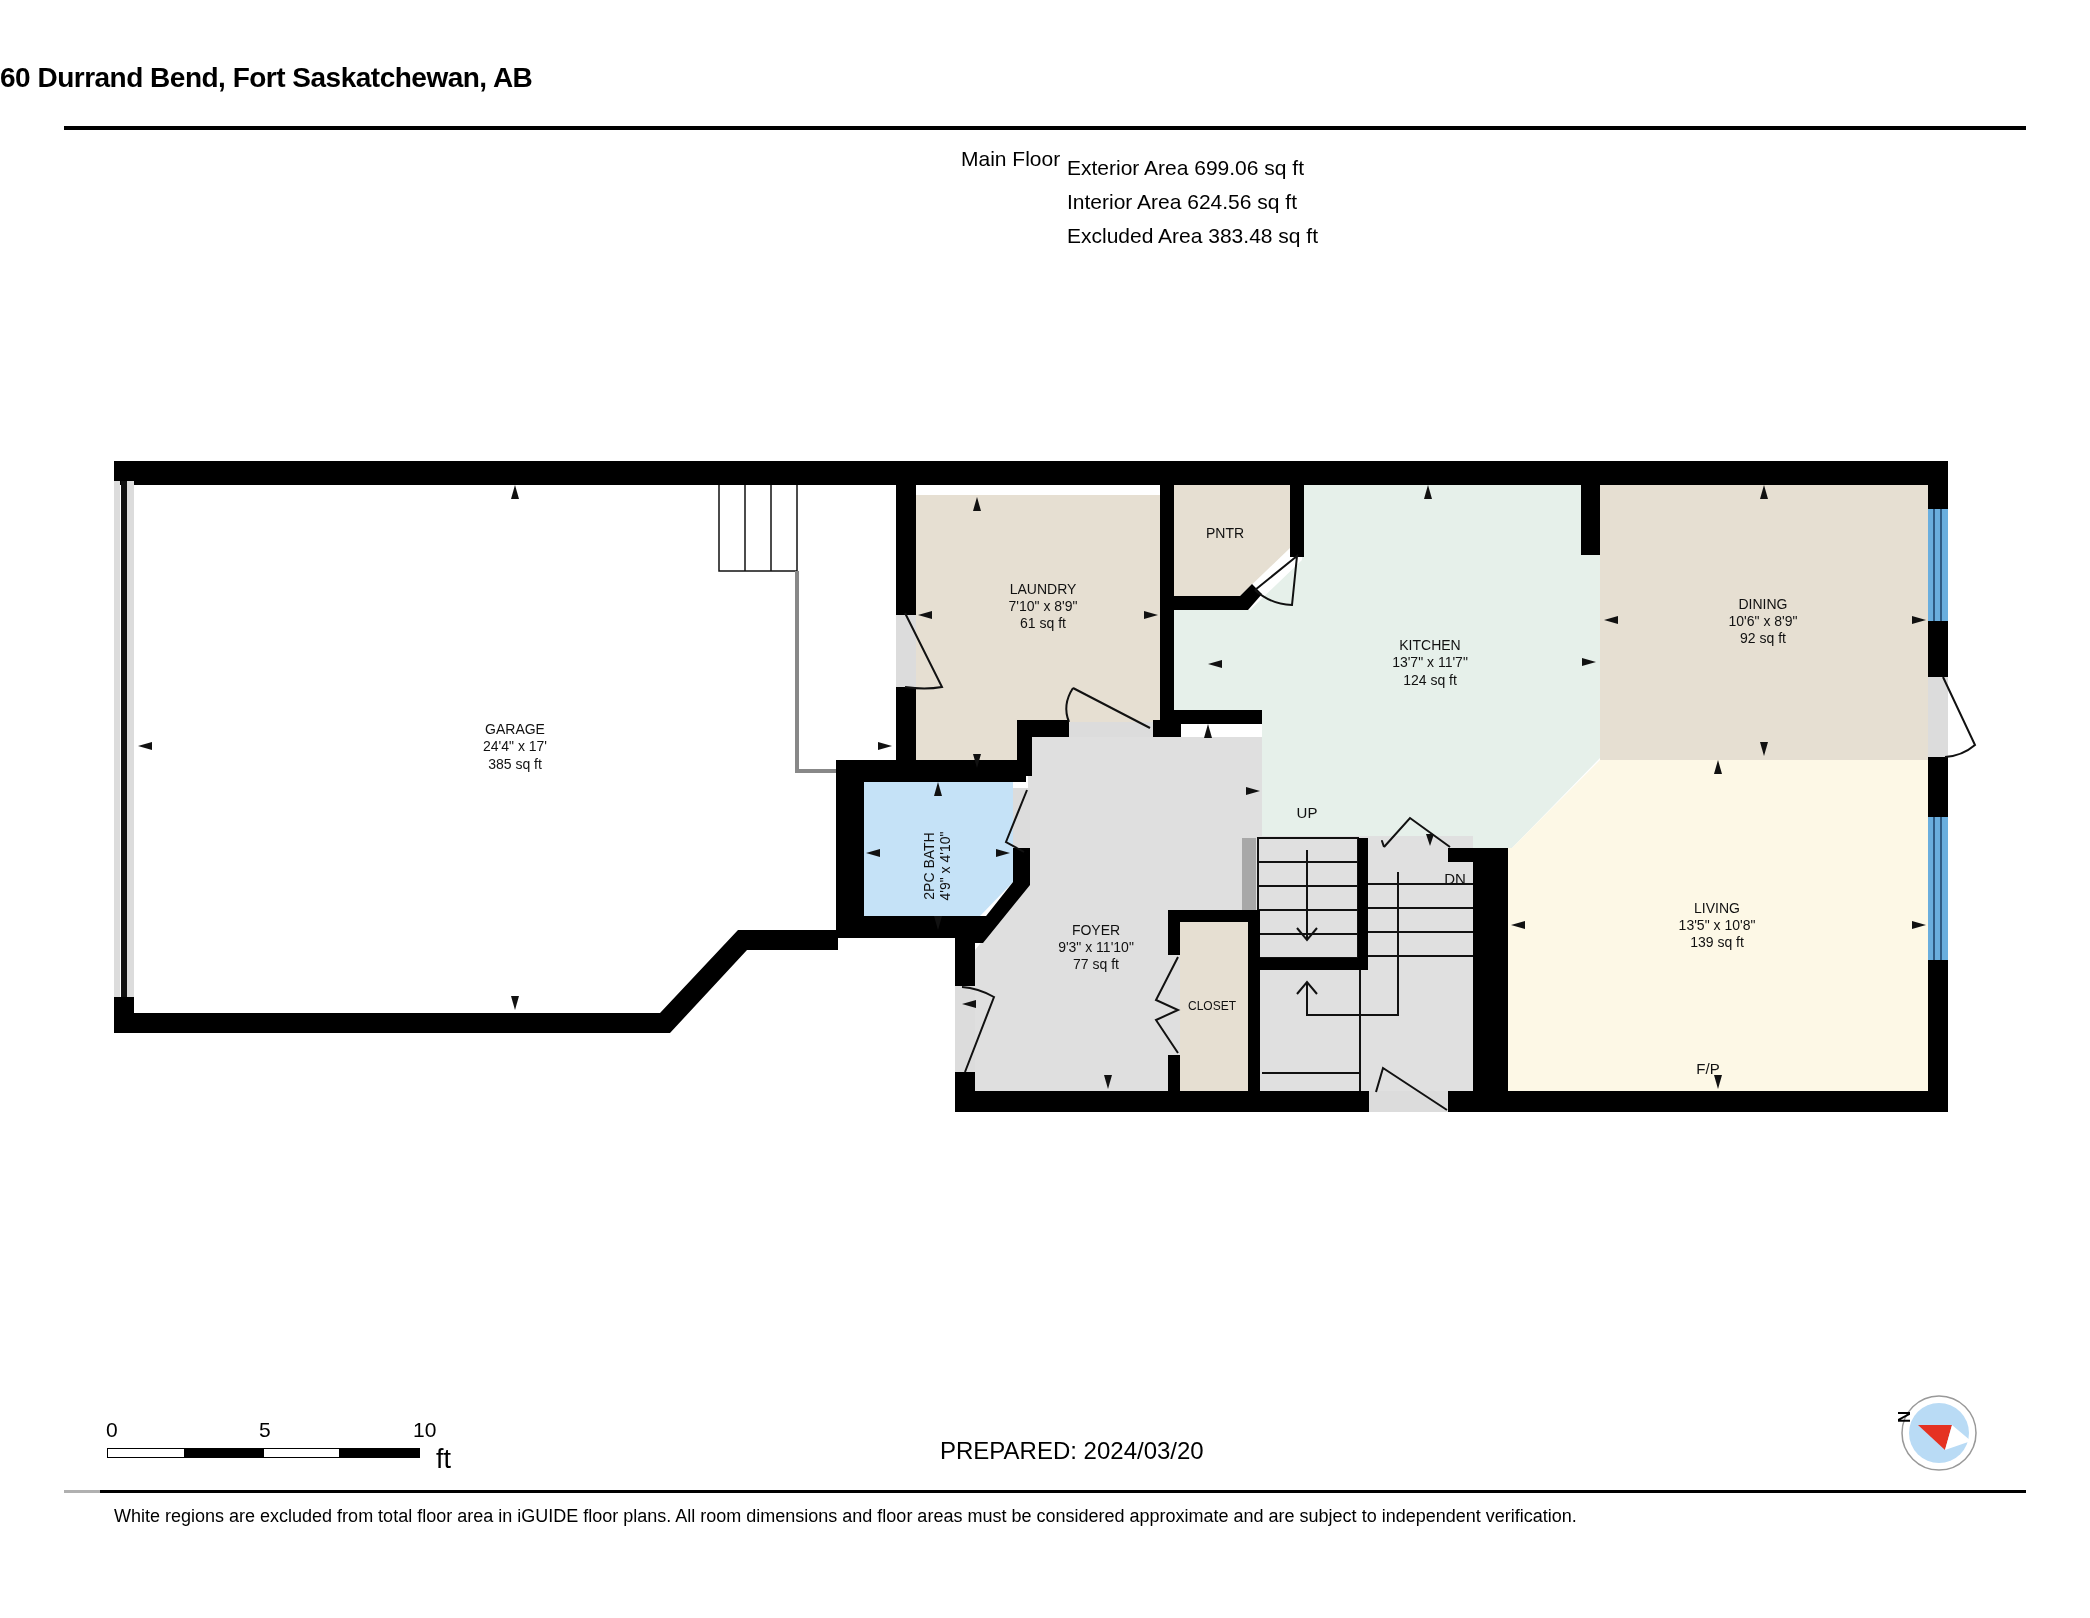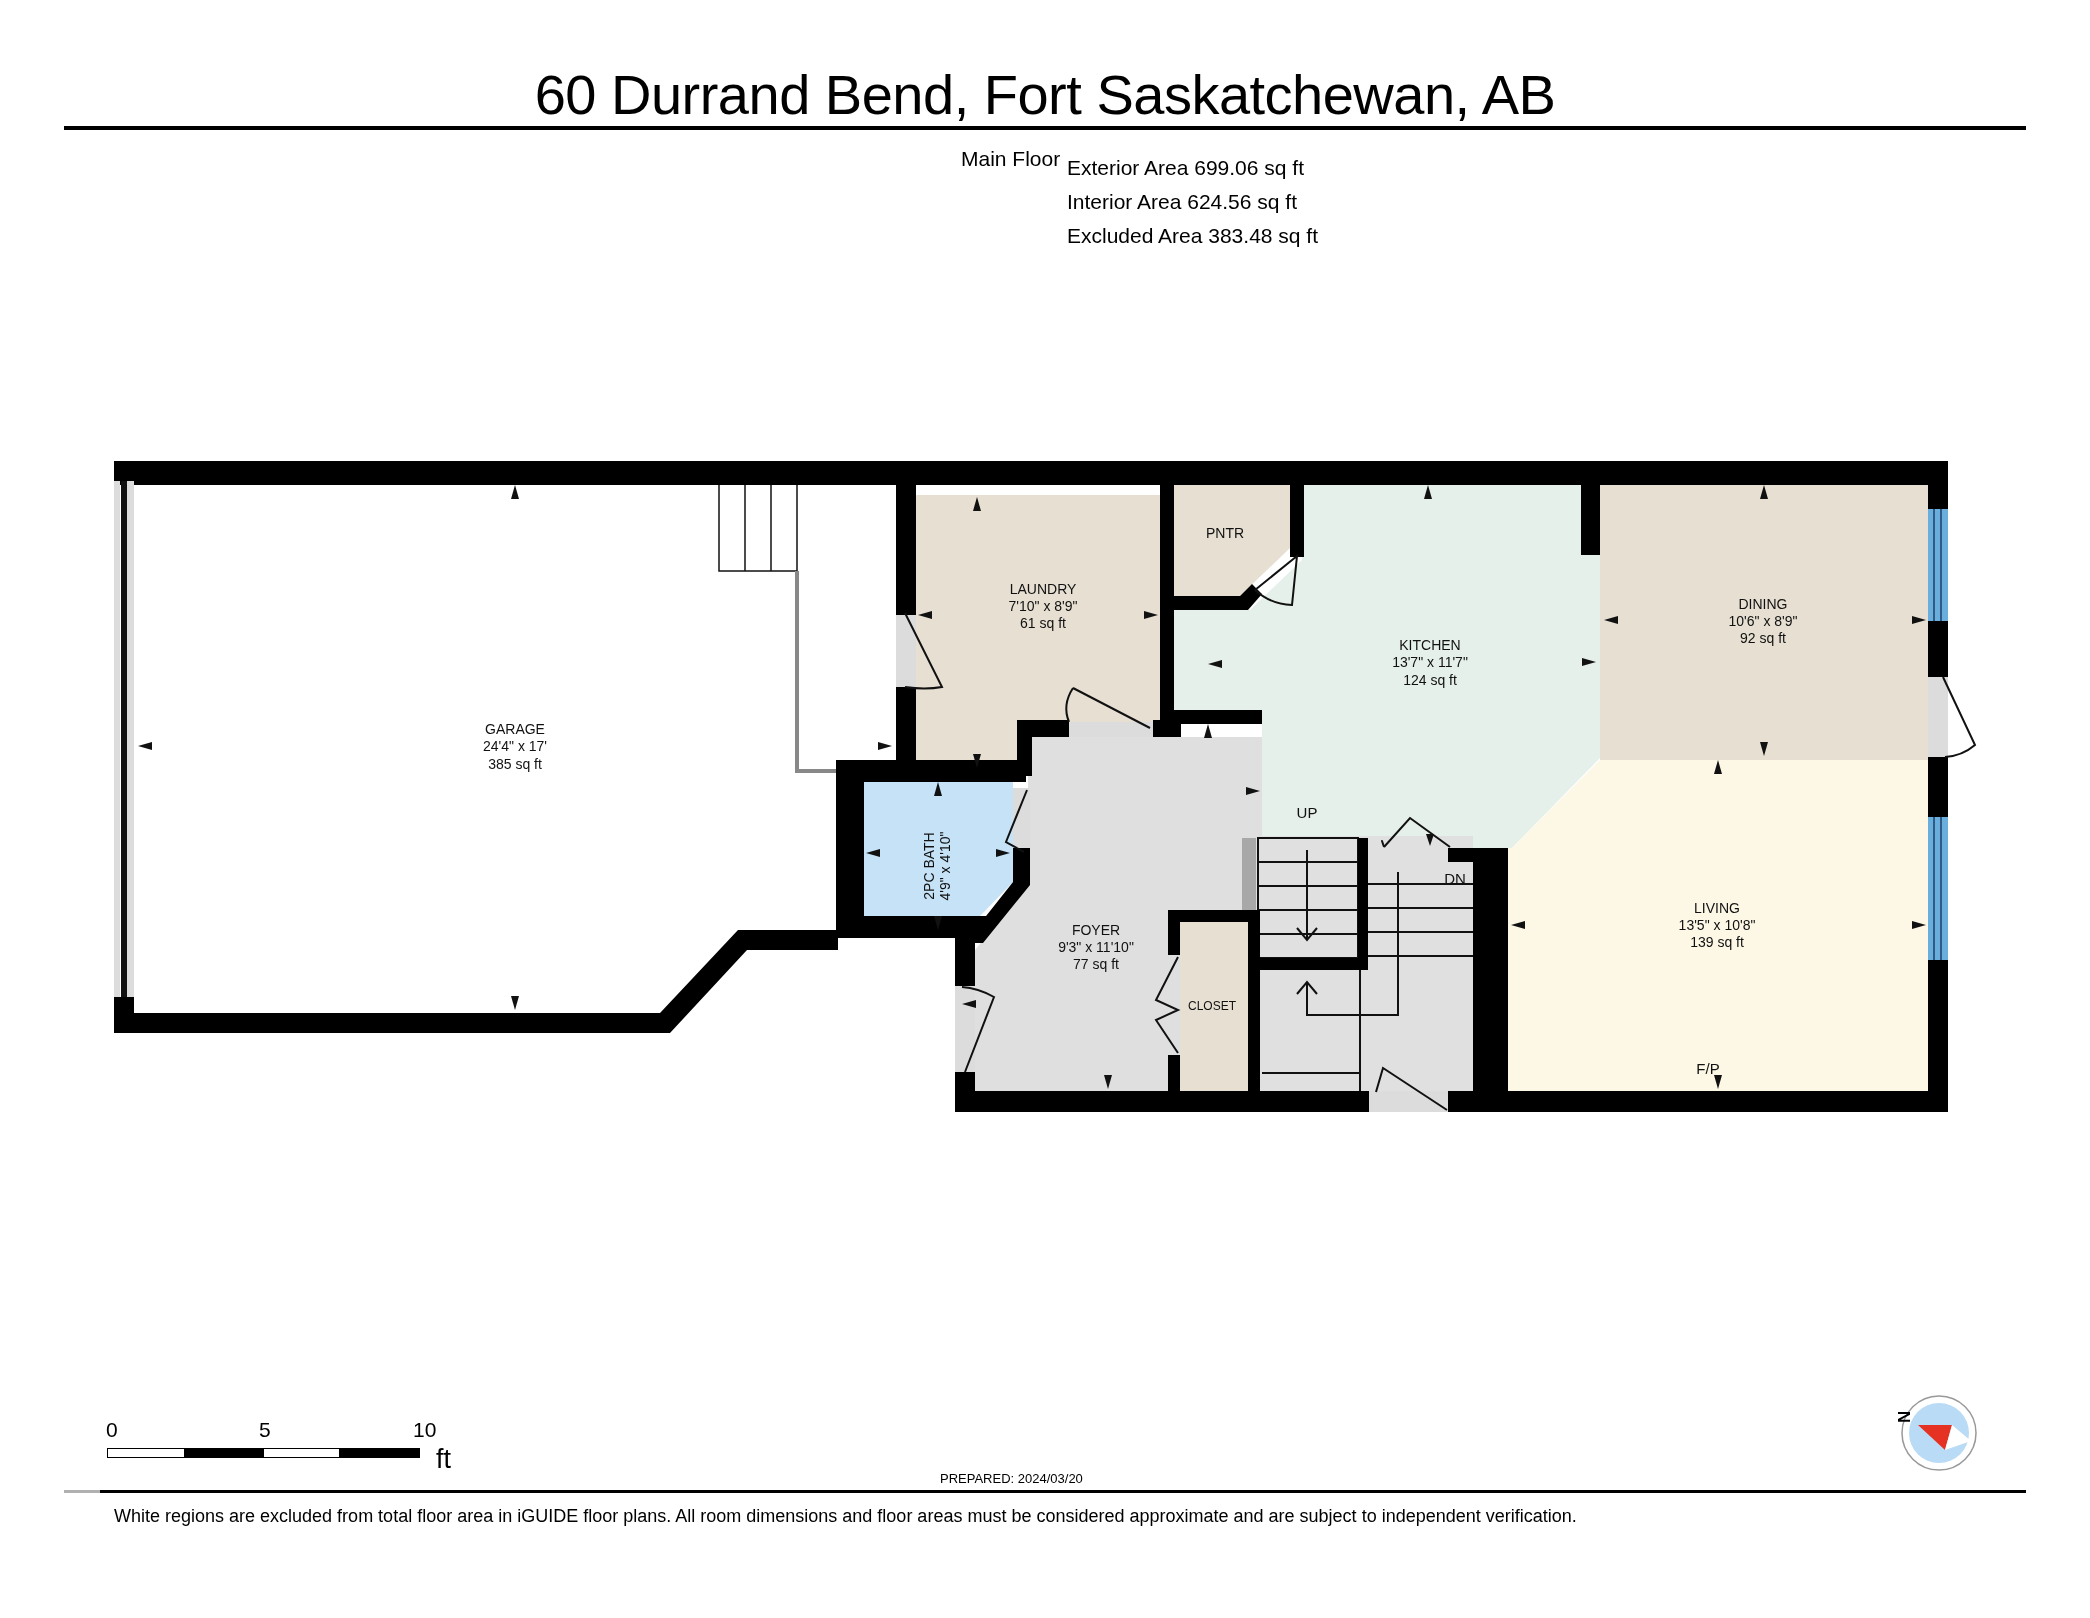--- a/index.html
+++ b/index.html
@@ -1,31 +1,31 @@
 <!DOCTYPE html>
 <html><head>
 <meta charset="utf-8">
 <style>
   html, body { margin: 0; padding: 0; background: #ffffff; }
   body { width: 2090px; height: 1618px; position: relative; overflow: hidden;
          font-family: "Liberation Sans", sans-serif; color: #000; }
-  .title { position: absolute; left: 0; width: 2090px; top: 62px; text-align: center;
-           font-size: 56px; font-weight: normal; letter-spacing: -0.5px; }
+  .title { position: absolute; left: 0; width: 2090px; top: 62px; 
+           font-size: 28px; font-weight: bold; letter-spacing: -0.5px; }
   .rule-top { position: absolute; left: 64px; width: 1962px; top: 126px; height: 4px; background: #000; }
   .areas { position: absolute; left: 933px; top: 142px; font-size: 21px; line-height: 34px; }
   .areas .floor-name { position: absolute; left: 0; top: 0; font-weight: normal; white-space: nowrap; margin-left: 28px; }
   .areas .rows { position: absolute; left: 134px; top: 0; white-space: nowrap; margin-top: 9px; }
   svg.plan { position: absolute; left: 0; top: 0; }
   .room-label { font-family: "Liberation Sans", sans-serif; font-size: 14px; fill: #111; text-anchor: middle; }
   .small-label { font-family: "Liberation Sans", sans-serif; font-size: 15px; fill: #111; text-anchor: middle; }
   .scale { position: absolute; left: 106px; top: 1418px; width: 360px; height: 60px; }
   .scale .tick { position: absolute; top: 0; font-size: 21px; }
   .scale .bar { position: absolute; top: 30px; height: 10px; border: 1px solid #000; box-sizing: border-box; }
   .scale .unit { position: absolute; left: 330px; top: 26px; font-size: 27px; }
-  .prepared { position: absolute; left: 940px; top: 1471px; font-size: 13px; white-space: nowrap; }
+  .prepared { position: absolute; left: 940px; top: 1437px; font-size: 24px; white-space: nowrap; }
   .compass { position: absolute; left: 1895px; top: 1388px; width: 100px; height: 100px; }
   .rule-bottom { position: absolute; left: 64px; width: 1962px; top: 1490px; height: 3px; background: #000; }
   .rule-bottom-gray { position: absolute; left: 64px; width: 36px; top: 1490px; height: 3px; background: #b0b0b0; }
   .disclaimer { position: absolute; left: 70px; top: 1506px; font-size: 18px; white-space: nowrap; margin-left: 44px; }
 </style>
 </head>
 <body>
 
 <div class="title">60 Durrand Bend, Fort Saskatchewan, AB</div>
 <div class="rule-top"></div>

